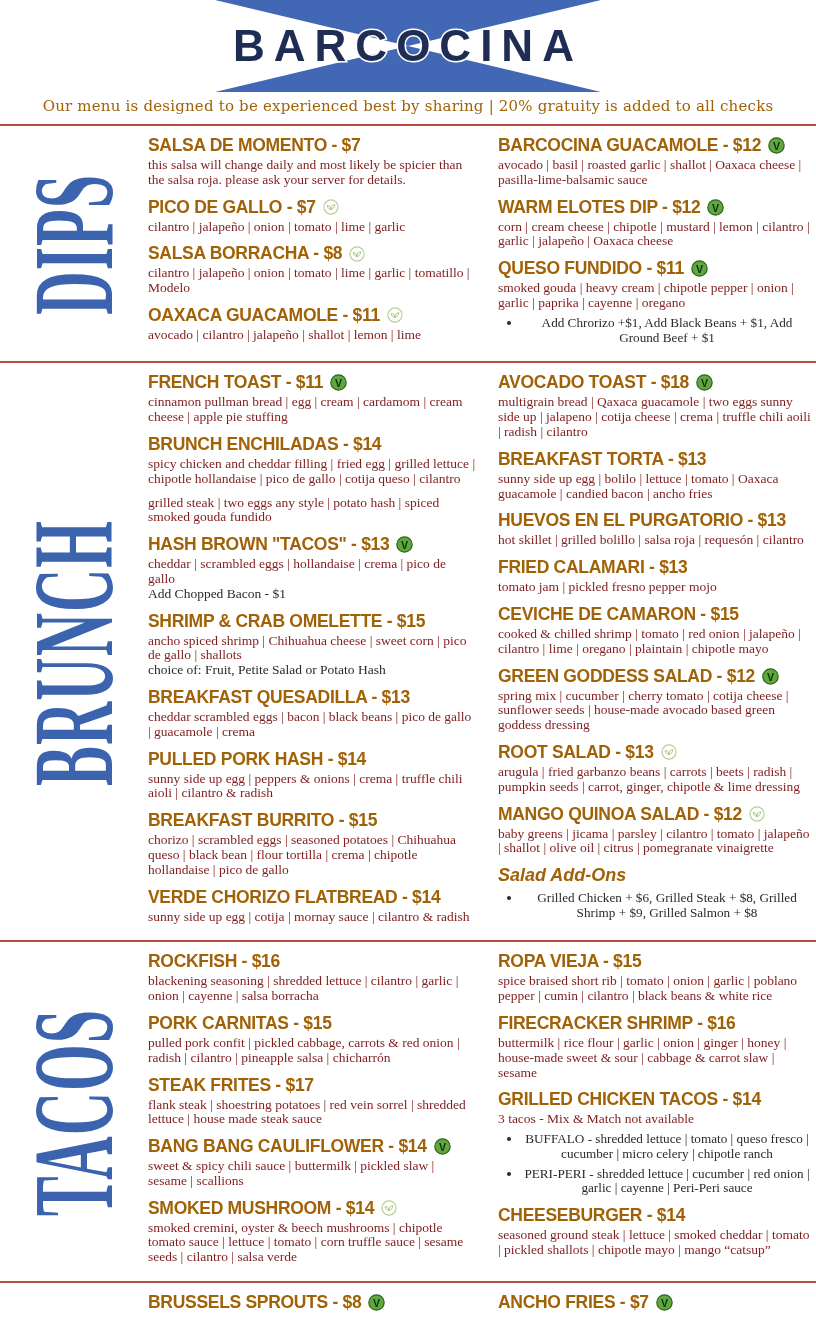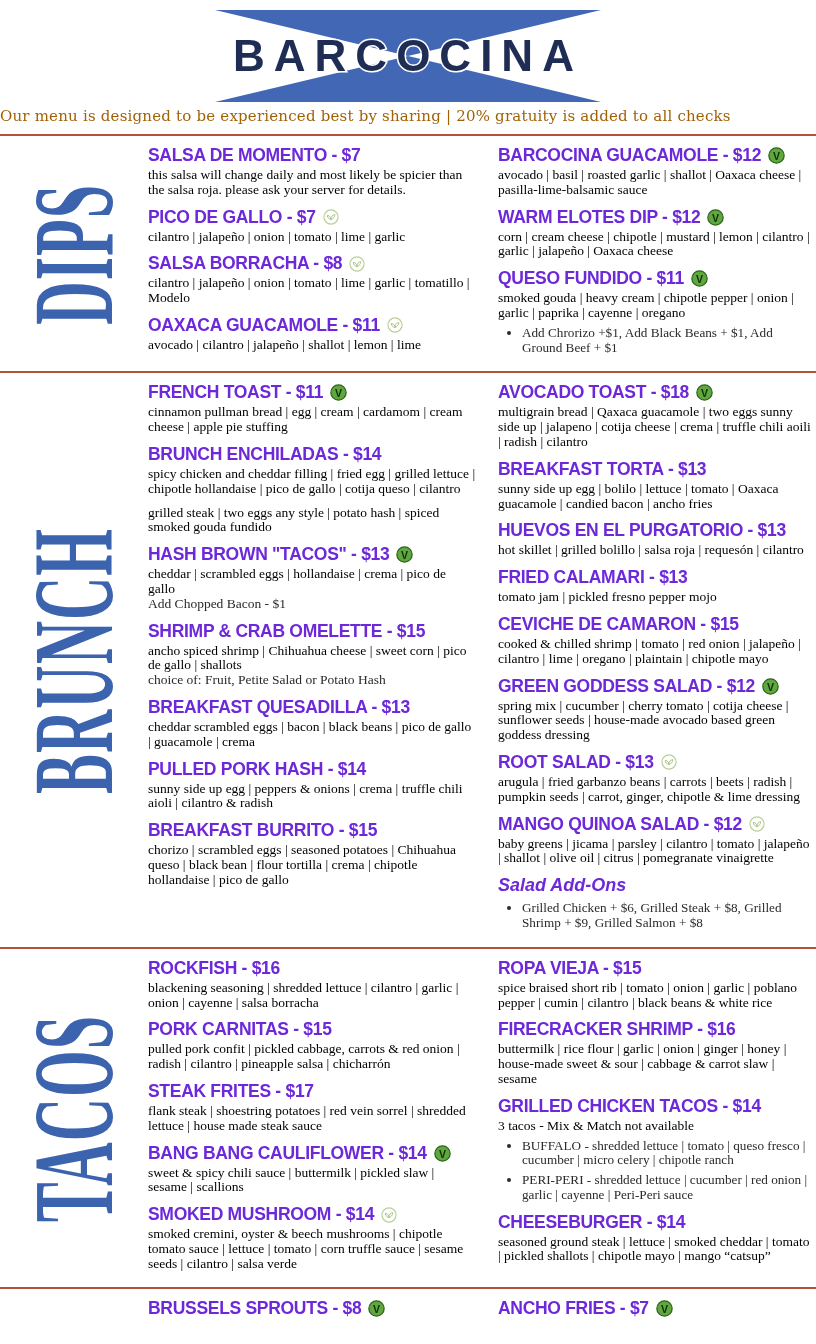--- a/index.html
+++ b/index.html
@@ -3,21 +3,21 @@
 <meta charset="utf-8">
 <style>
   * { margin:0; padding:0; box-sizing:border-box; }
   html,body { background:#ffffff; }
   body {
     width:816px; height:1344px; overflow:hidden;
     font-family:"Liberation Serif", serif;
     color:#222;
   }
   
-  .header { text-align:left; padding-top:10px; }
+  .header { text-align:center; }
   .logo-wrap { width:470px; margin:0 auto; }
   .logo-wrap svg { display:block; width:470px; height:92px; }
   .tagline {
     font-family:"DejaVu Serif", serif;
     font-size:15px; color:#a16207; margin-top:5px; letter-spacing:0.2px;
   }
   .divider { height:2px; background:#b5503e; margin-top:9px; }
   .divider.mid { margin-top:0; }
   
   .section { display:grid; grid-template-columns:148px 350px 318px; padding:9px 0 7px 0; }
@@ -33,33 +33,33 @@
     font-weight:bold; font-size:60px; line-height:1;
     color:#3b63ae; letter-spacing:1px; white-space:nowrap;
   }
   .col { padding-right:22px; }
   .col.right { padding-right:4px; }
   
   .item { margin-bottom:9px; }
   .item-title {
     font-family:"Liberation Sans", sans-serif;
     font-weight:800; font-size:17.5px; line-height:21px;
-    letter-spacing:-0.3px; color:#6d28d9;
+    letter-spacing:-0.3px; color:#a16207;
     display:flex; align-items:center; gap:7px;
   }
   .item-title.addon { font-size:18px; letter-spacing:0; margin-top:4px;font-style:italic; }
   .item-desc {
     font-family:"Liberation Serif", serif;
-    font-size:13.5px; line-height:14.8px; color:#000000; margin-top:2px;
+    font-size:13.5px; line-height:14.8px; color:#7f1d1d; margin-top:2px;
   }
   .item-note {
     font-family:Liberation Serif, serif;
     font-size:13.5px; line-height:14.8px; color:#2a2a2a;
   }
-  .item ul { margin:5px 0 0 10px; padding-left:14px; }
+  .item ul { margin:5px 0 0 10px; padding-left:14px;text-align:center; }
   .item ul li {
     font-family:"Liberation Serif", serif;
     font-size:13.2px; line-height:14.8px; color:#2a2a2a; margin-bottom:5px;
   }
   .badge { display:inline-flex; flex:none; }
   .badge svg { display:block; }
   
   .legend { display:flex; flex-direction:column; gap:40px; padding:32px 0 0 26px; align-self:start; justify-content:flex-start; width:100%; }
 </style>
 </head>
@@ -226,20 +226,26 @@
             <span>PULLED PORK HASH - $14</span>
           </div>
           <p class="item-desc">sunny side up egg | peppers &amp; onions | crema | truffle chili aioli | cilantro &amp; radish</p>
         </div>
         <div class="item">
           <div class="item-title">
             <span>BREAKFAST BURRITO - $15</span>
           </div>
           <p class="item-desc">chorizo | scrambled eggs | seasoned potatoes | Chihuahua queso | black bean | flour tortilla | crema | chipotle hollandaise |  pico de gallo</p>
         </div>
+        <div class="item">
+          <div class="item-title">
+            <span>VERDE CHORIZO FLATBREAD - $14</span>
+          </div>
+          <p class="item-desc">sunny side up egg | cotija | mornay sauce | cilantro &amp; radish</p>
+        </div>
       </div>
       <div class="col right">
         <div class="item">
           <div class="item-title">
             <span>AVOCADO TOAST - $18</span>
             <span class="badge">
               <svg width="17" height="17" viewBox="0 0 24 24">
                 <circle cx="12" cy="12" r="10.8" fill="#5fa73e" stroke="#2e671d" stroke-width="1.8"></circle>
                 <text x="12" y="18" text-anchor="middle" font-family="Liberation Sans, sans-serif" font-weight="bold" font-size="15" fill="#10300a">V</text>
               </svg>

